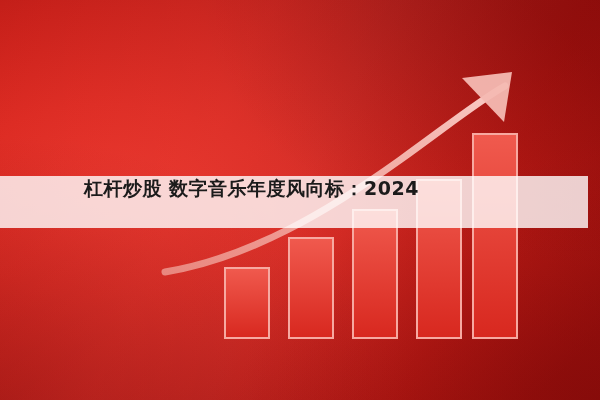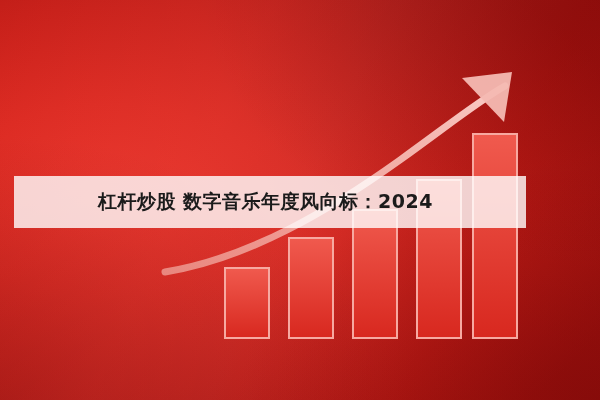--- a/index.html
+++ b/index.html
@@ -38,27 +38,26 @@
     position: absolute;
     inset: 0;
   }
   .chart-layer svg {
     display: block;
     width: 600px;
     height: 400px;
   }
   .title-band {
     position: absolute;
-    left: 14px;
+    left: 0;
     top: 176px;
-    width: 512px;
+    width: 588px;
     height: 52px;
     background: rgba(255,255,255,0.80);
     display: flex;
-    align-items: center;
   }
   .title-text {
     margin-left: 84px;
     font-size: 19px;
     font-weight: bold;
     color: #1b1b1b;
     letter-spacing: 0.5px;
     white-space: nowrap;
     font-family: "DejaVu Sans", "Liberation Sans", sans-serif;
   }

